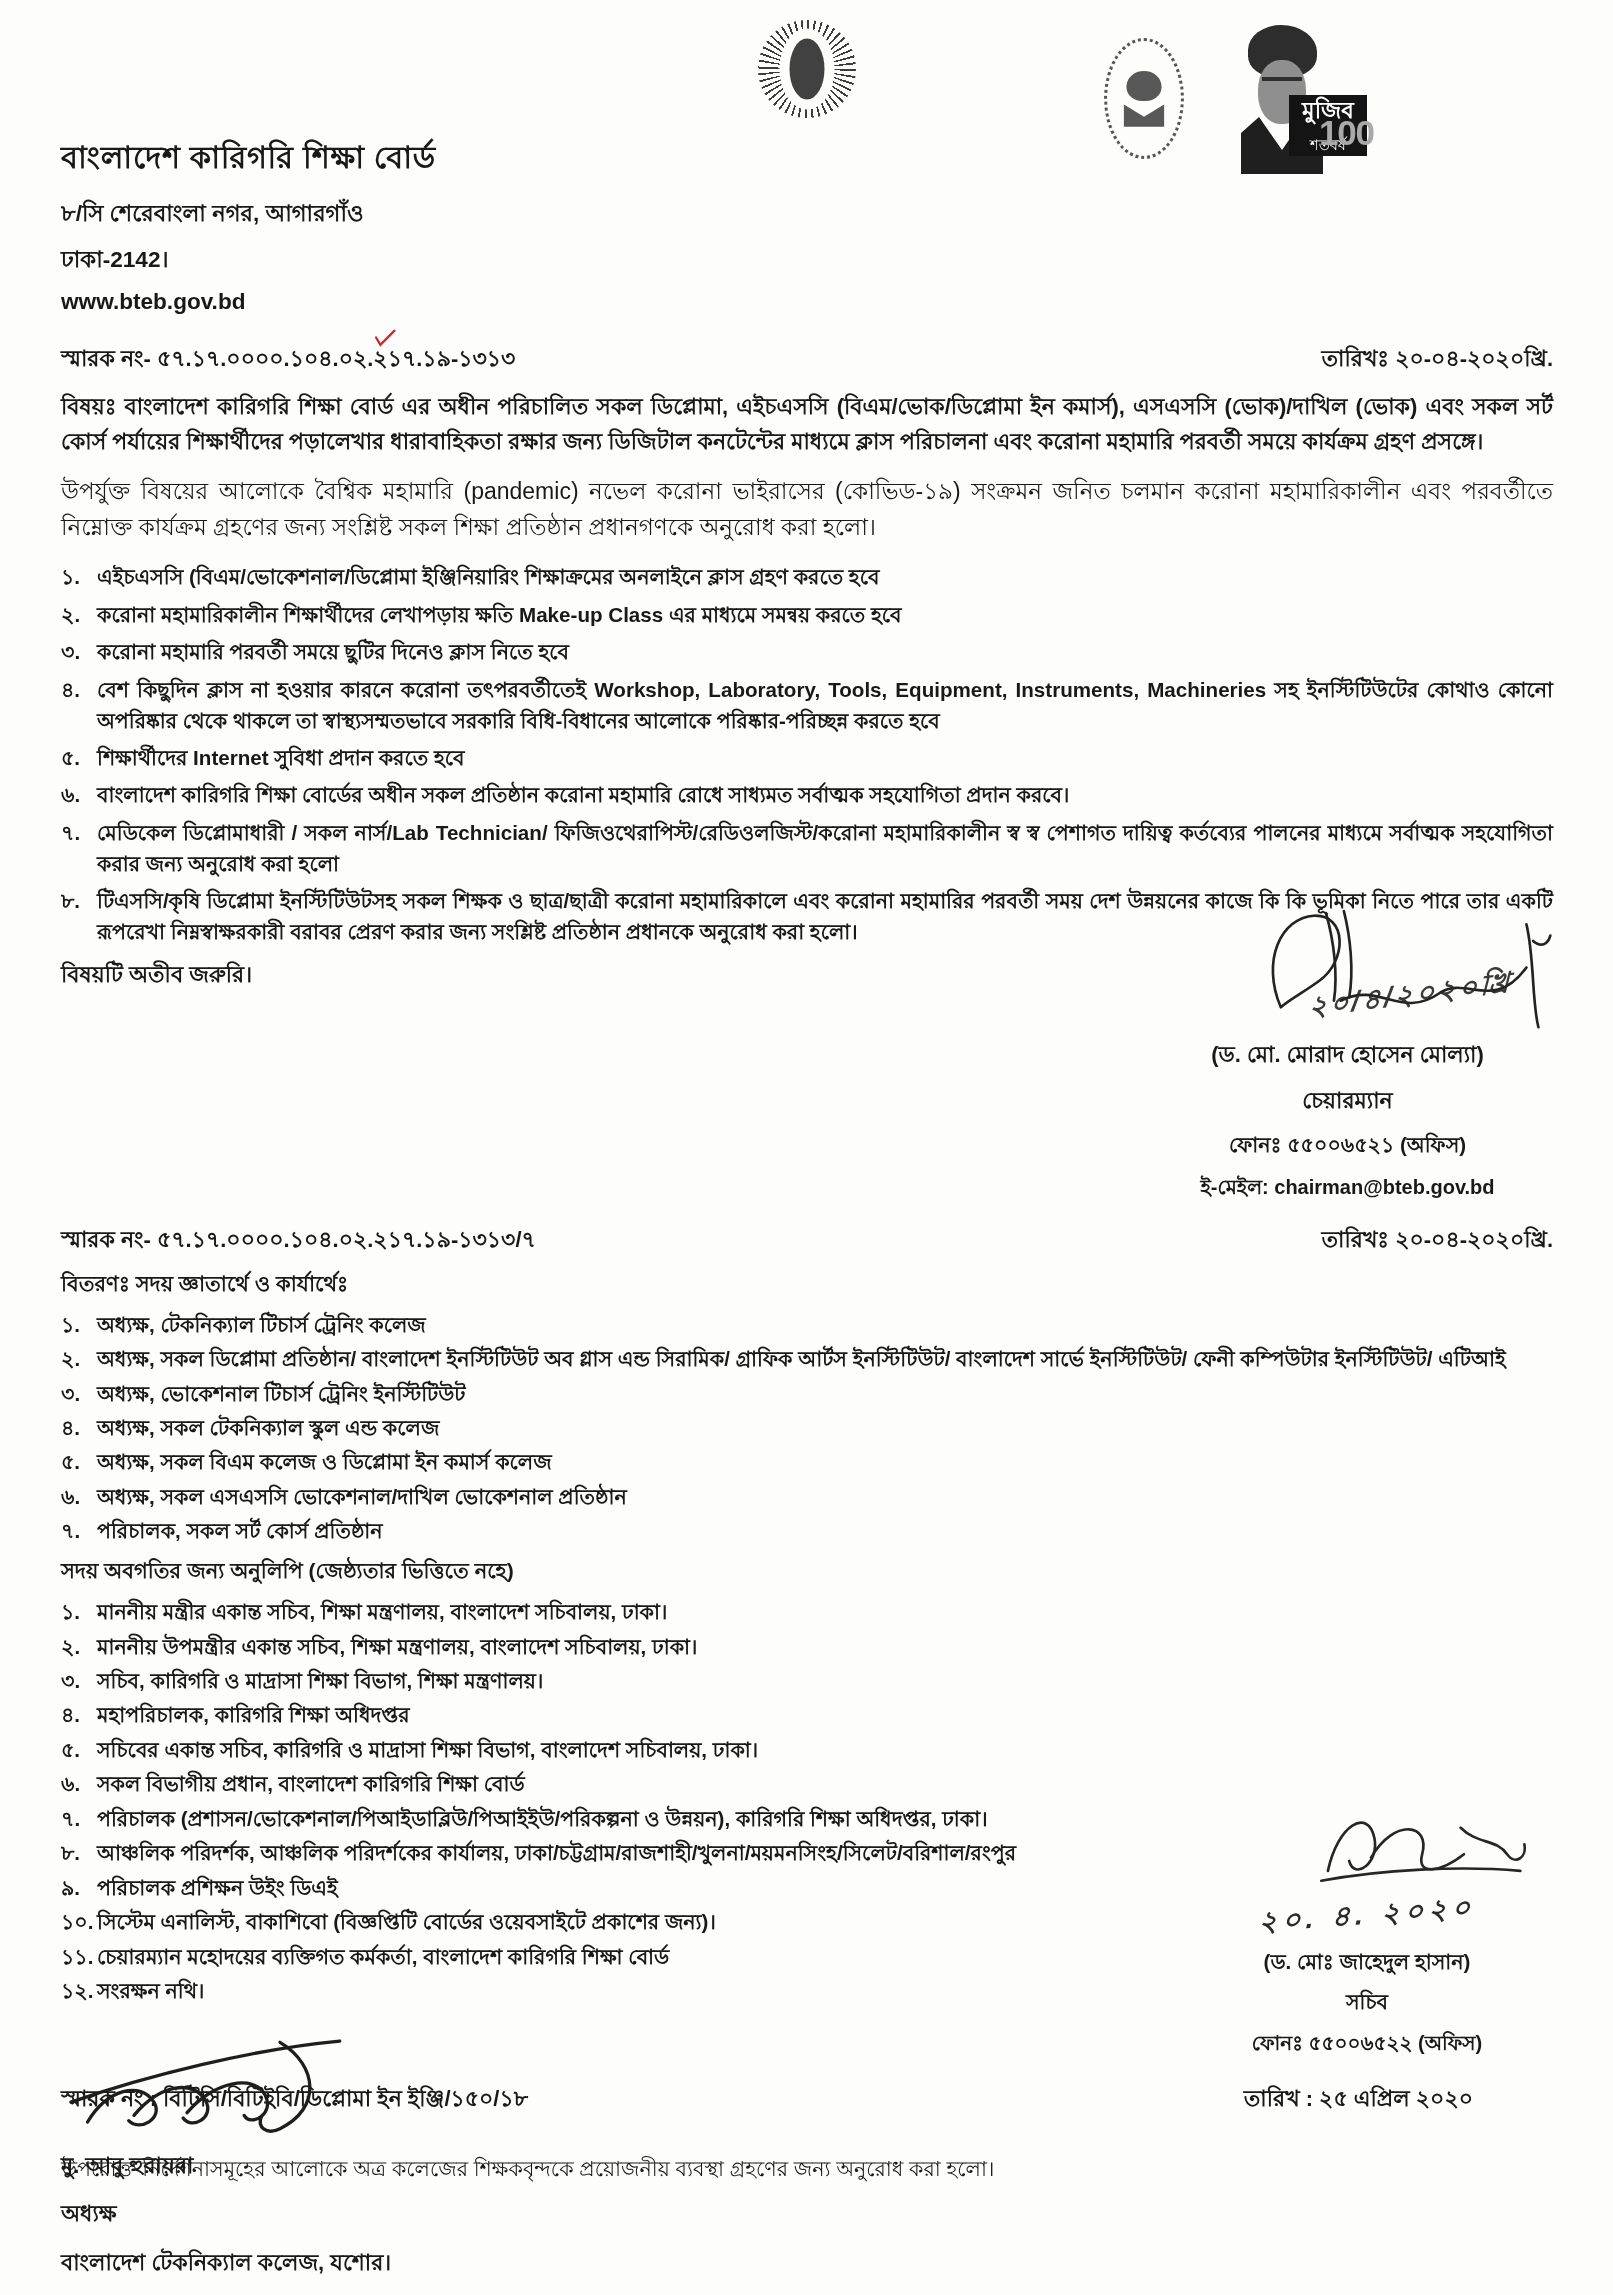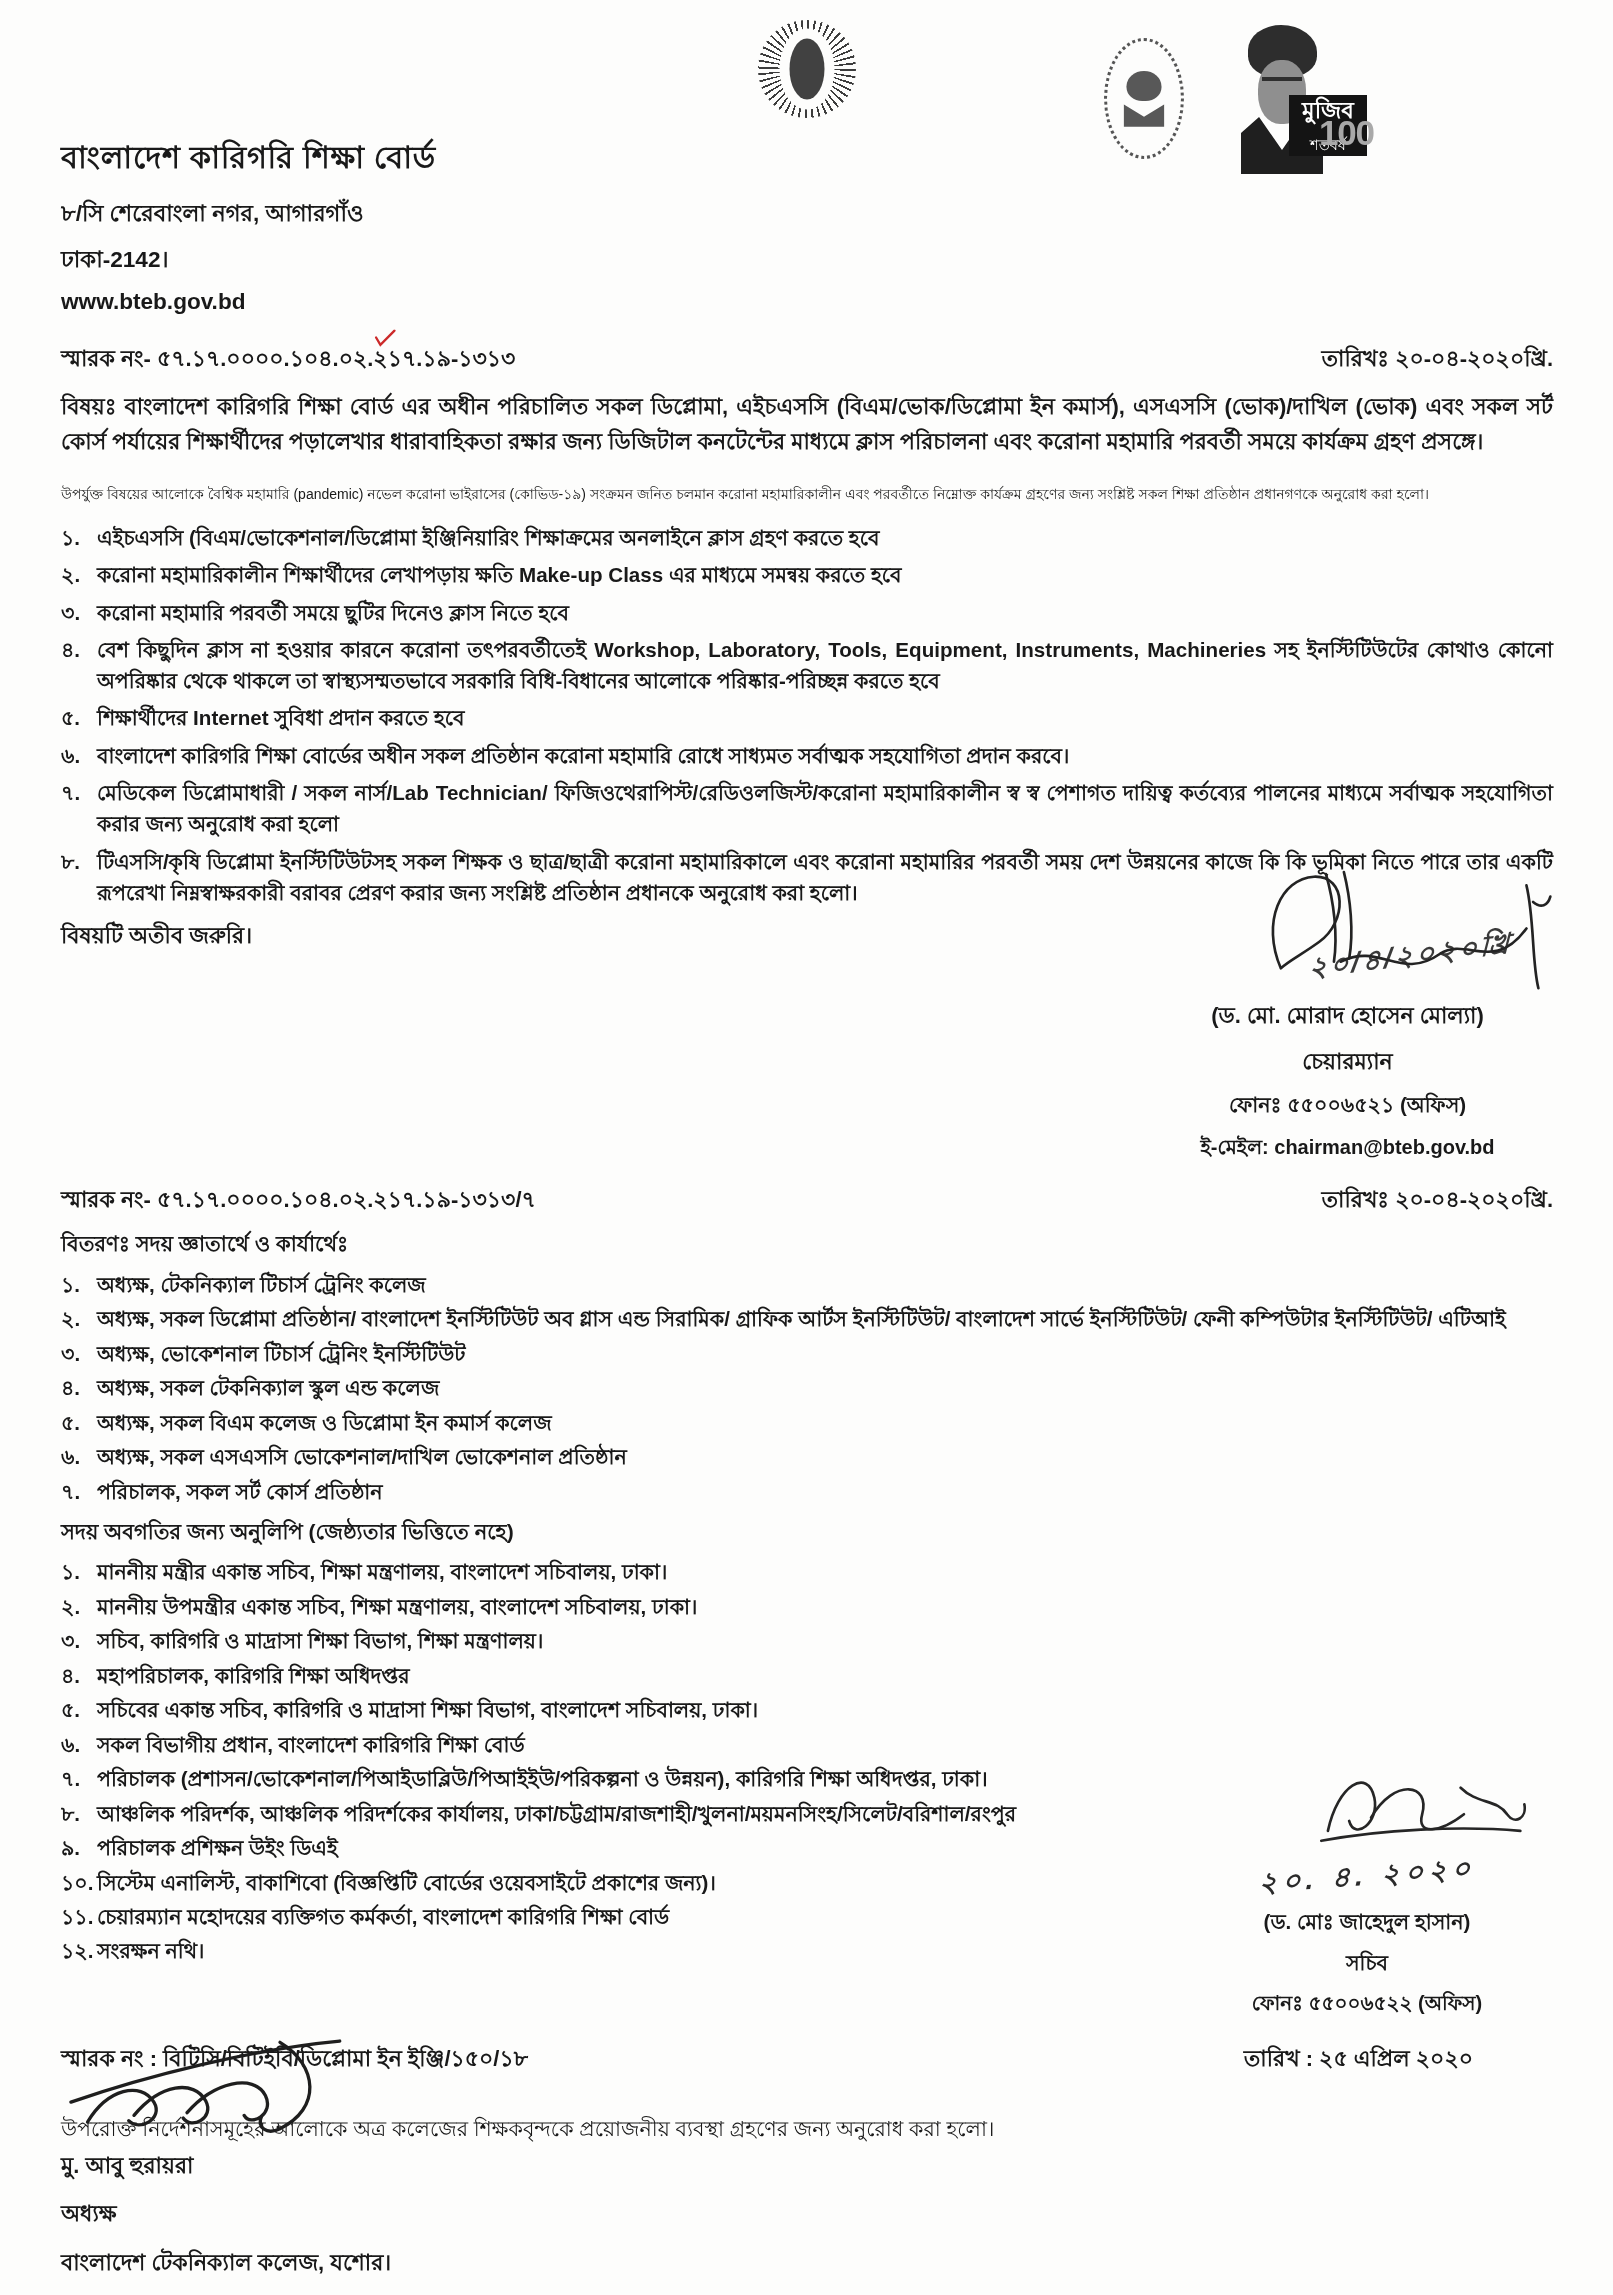--- a/index.html
+++ b/index.html
@@ -55,21 +55,21 @@
   }
   .mj-box .l1{font-size:22.6px;font-weight:bold;}
   .mj-box .l2{font-size:14.6px;}
   .mj-100{position:absolute;right:-6.6px;bottom:22.6px;font-size:35px;font-weight:bold;color:#a9a9a9;letter-spacing:-1.3px;}
   
   .memo-row{display:flex;justify-content:space-between;align-items:flex-start;font-size:22px;font-weight:bold;position:relative;}
   .memo-row.first{margin-top:26.5px;}
   .tick{position:absolute;left:312px;top:-13.3px;transform:rotate(8deg);}
   
   .subject{margin-top:12px;font-size:22px;font-weight:bold;line-height:1.58;text-align:justify;}
-  .para{margin-top:24px;font-size:14px;line-height:1.55;text-align:justify;}
+  .para{margin-top:14px;font-size:23px;line-height:1.55;text-align:justify;}
   .directives{margin-top:17px;}
   .li-row{display:flex;margin-bottom:6.6px;font-size:20.6px;line-height:1.5;}
   .li-row .num{flex:0 0 36px;font-weight:bold;}
   .li-row .txt{flex:1;text-align:justify;font-weight:bold;}
   .urgent{margin-top:9.3px;font-size:22px;font-weight:bold;}
   
   .chair-block{width:411px;margin-left:auto;margin-top:-93px;text-align:center;position:relative;}
   .chair-sig{position:relative;height:133px;}
   .chair-sig svg{position:absolute;right:0;top:0;}
   .hand-date{

